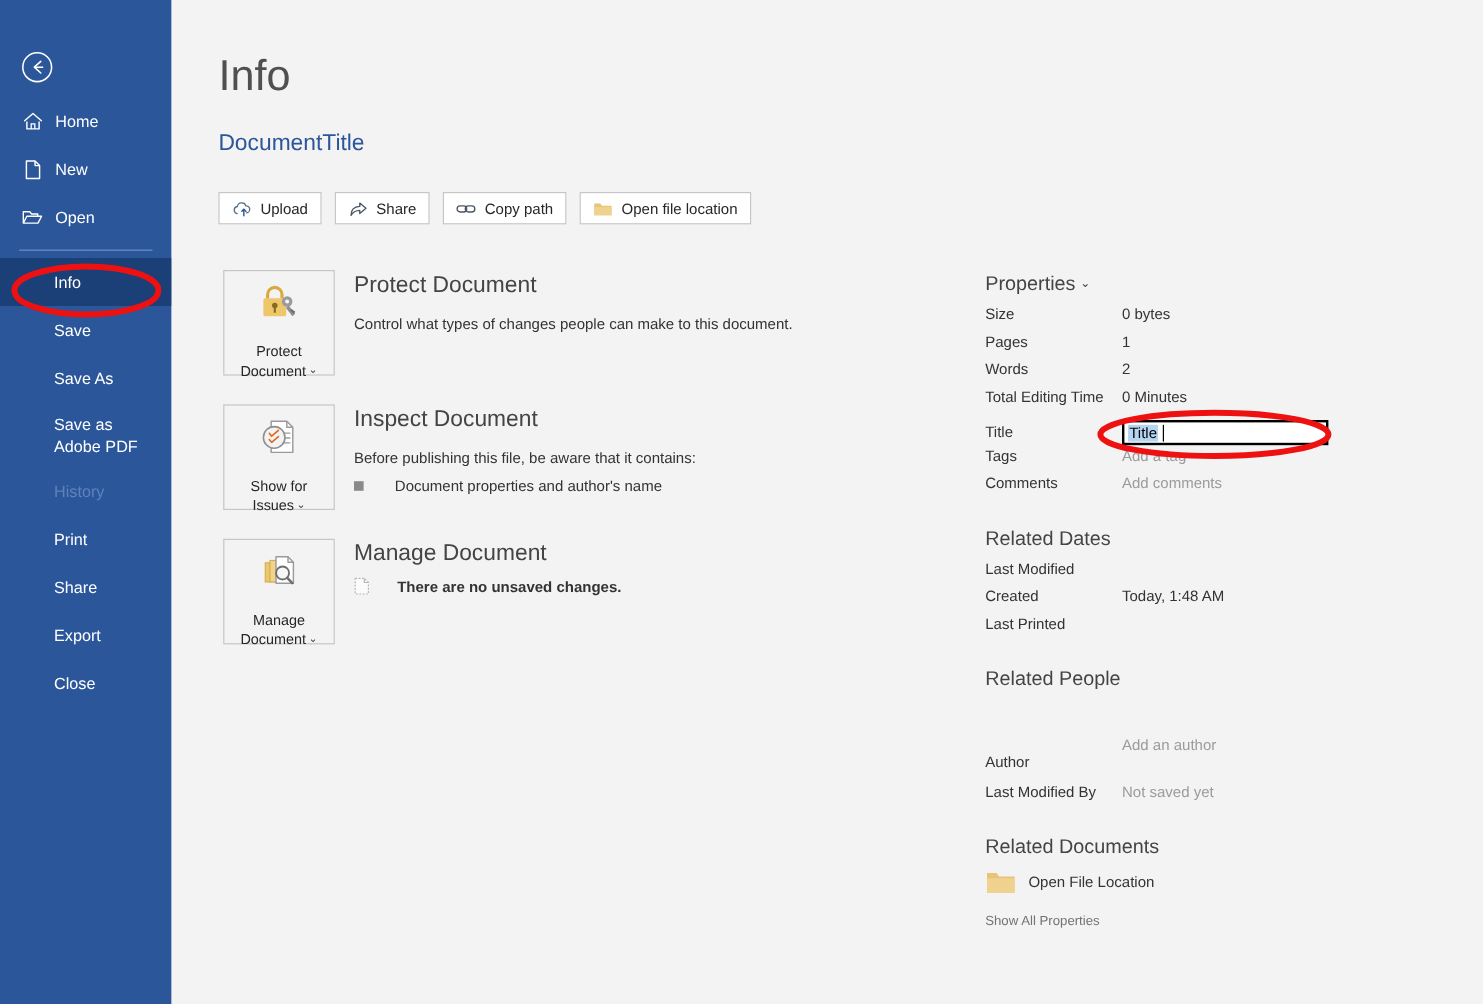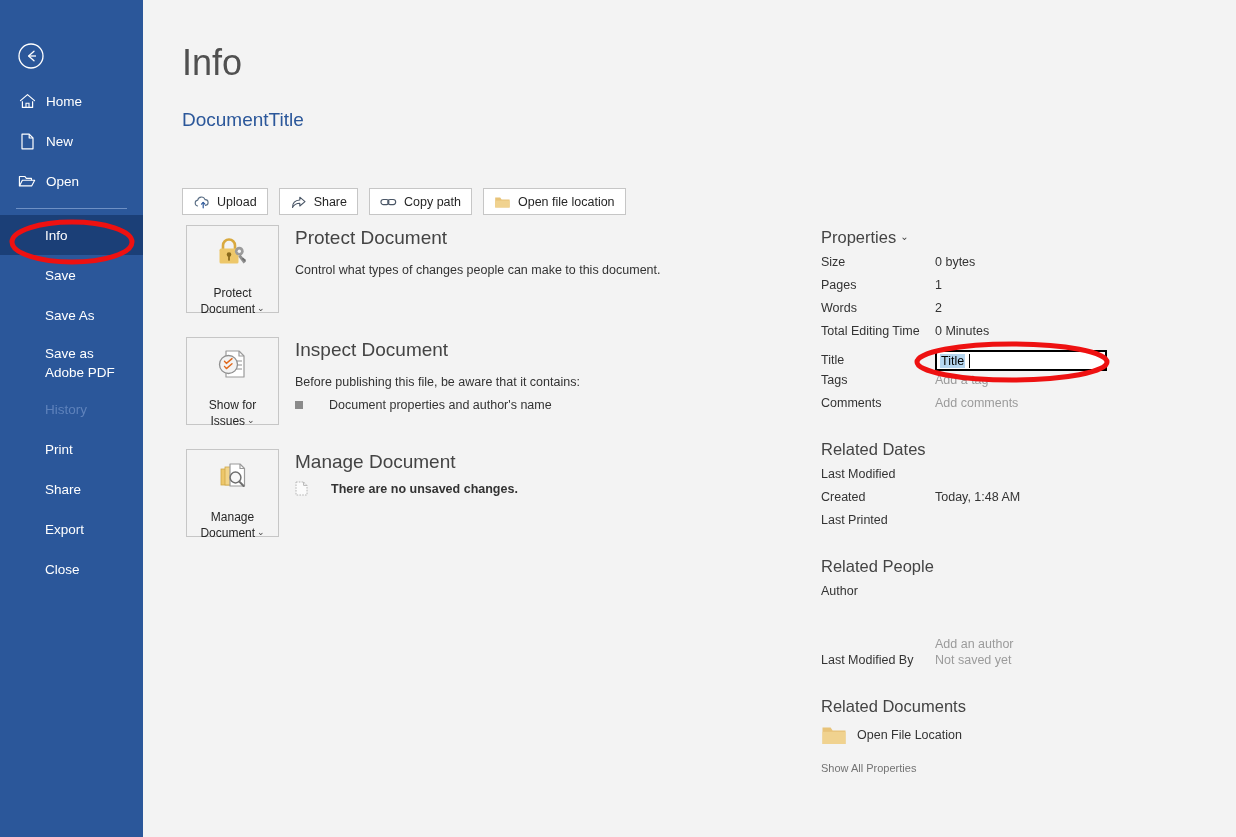--- a/index.html
+++ b/index.html
@@ -126,21 +126,21 @@
     position: absolute;
     top: 109px; left: 39px;
     font-size: 19px;
     font-weight: 400;
     color: #2b579a;
   }
 
   
   .toolbar {
     position: absolute;
-    top: 188px; left: 39px;
+    top: 160px; left: 39px;
     display: flex;
     gap: 11px;
   }
   .tb-btn {
     height: 27px;
     display: flex;
     align-items: center;
     padding: 0 10px;
     background: #ffffff;
     border: 1px solid #c6c6c6;
@@ -617,27 +617,27 @@
       </div>
       <div class="prop-row">
         <span class="prop-key">Last Printed</span>
         <span class="prop-val"></span>
       </div>
 
       <div class="sec-gap"></div>
 
       
       <div class="sec-heading">Related People</div>
-      <div class="prop-row">
-        <span class="prop-key">Author</span>
-        <span class="prop-val"></span>
-      </div>
       <div class="prop-row" style="height:44px;align-items:flex-end;">
         <span class="prop-key"></span>
         <span class="prop-val placeholder">Add an author</span>
+      </div>
+      <div class="prop-row">
+        <span class="prop-key">Author</span>
+        <span class="prop-val"></span>
       </div>
       <div class="prop-row" style="margin-top:2px;">
         <span class="prop-key">Last Modified By</span>
         <span class="prop-val placeholder">Not saved yet</span>
       </div>
 
       <div class="sec-gap"></div>
 
       
       <div class="sec-heading">Related Documents</div>

